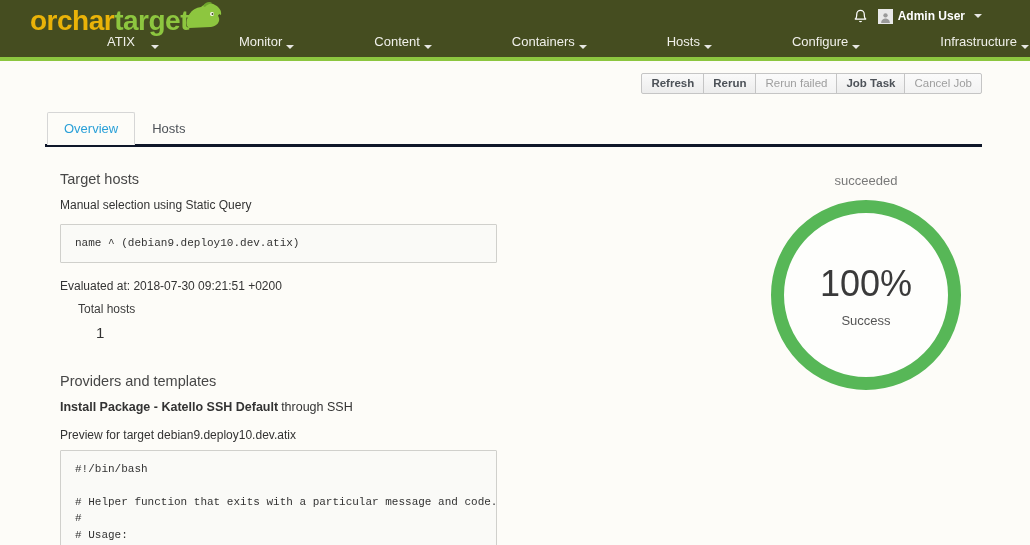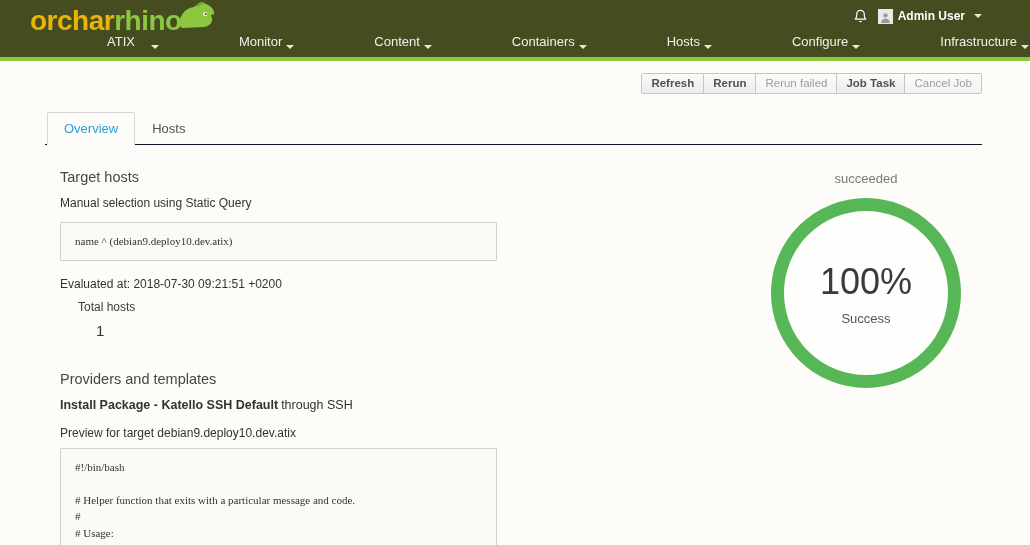--- a/index.html
+++ b/index.html
@@ -88,21 +88,21 @@
     margin-left: -1px;
     white-space: nowrap;
   }
   .btn:first-child { margin-left: 0; border-radius: 2px 0 0 2px; }
   .btn:last-child { border-radius: 0 2px 2px 0; }
   .btn.disabled { color: #9e9e9e; font-weight: 400; cursor: default; background: linear-gradient(#fbfbfb, #f2f2f2); }
 
   .tabs {
     display: flex;
     margin-top: 18px;
-    border-bottom: 1px solid #0f172a;
+    border-bottom: 3px solid #0f172a;
     padding-left: 2px;
   }
   .tab {
     font-size: 13px;
     padding: 8px 16px;
     color: #4d5258;
     cursor: pointer;
     margin-bottom: -1px;
     border: 1px solid transparent;
   }
@@ -114,21 +114,21 @@
     border-radius: 2px 2px 0 0;
   }
 
   .content { display: flex; justify-content: space-between; margin-top: 24px; }
   .left-col { width: 437px; margin-left: 15px; }
 
   h2.section-heading { font-size: 14.5px; font-weight: 400; color: #474747; margin-bottom: 11px; }
   .small-text { font-size: 12px; color: #333; }
   .selection-text { margin-bottom: 12px; }
   pre.code-box {
-    font-family: Liberation Serif, serif;
+    font-family: Liberation Mono, monospace;
     font-size: 11px;
     line-height: 1.5;
     color: #333;
     background: #fafaf7;
     border: 1px solid #d0d0cc;
     border-radius: 1px;
     padding: 10px 14px;
     white-space: pre;
     overflow: hidden;
   }
@@ -156,21 +156,21 @@
   }
   .donut-value { font-size: 36px; color: #3a3a3a; }
   .donut-label { font-size: 13px; color: #555; margin-top: 8px; }
 </style>
 </head>
 <body>
 
 <header class="masthead">
   <div class="logo">
     <span class="part1">orchar</span>
-      <span class="part2">rhino</span>
+      <span class="part2">target</span>
     <svg width="40" height="32" viewBox="0 0 40 32">
       <path d="M4 26 C2 18 8 8 18 7 C22 3 28 2 32 5 C36 7 39 11 38 15 L34 13 L36 18 C37 22 34 26 28 27 L6 28 Z" fill="#8dc63f"></path>
       <path d="M30 14 L38 12 L33 18 Z" fill="#8dc63f"></path>
       <circle cx="29" cy="14" r="2" fill="#fdfcf8"></circle>
       <circle cx="29.5" cy="14" r="1" fill="#454d20"></circle>
       <path d="M20 6 C22 2 27 1 29 3 C26 4 23 5 22 7 Z" fill="#6ea52d"></path>
     </svg>
   </div>
 
   <div class="header-top">

